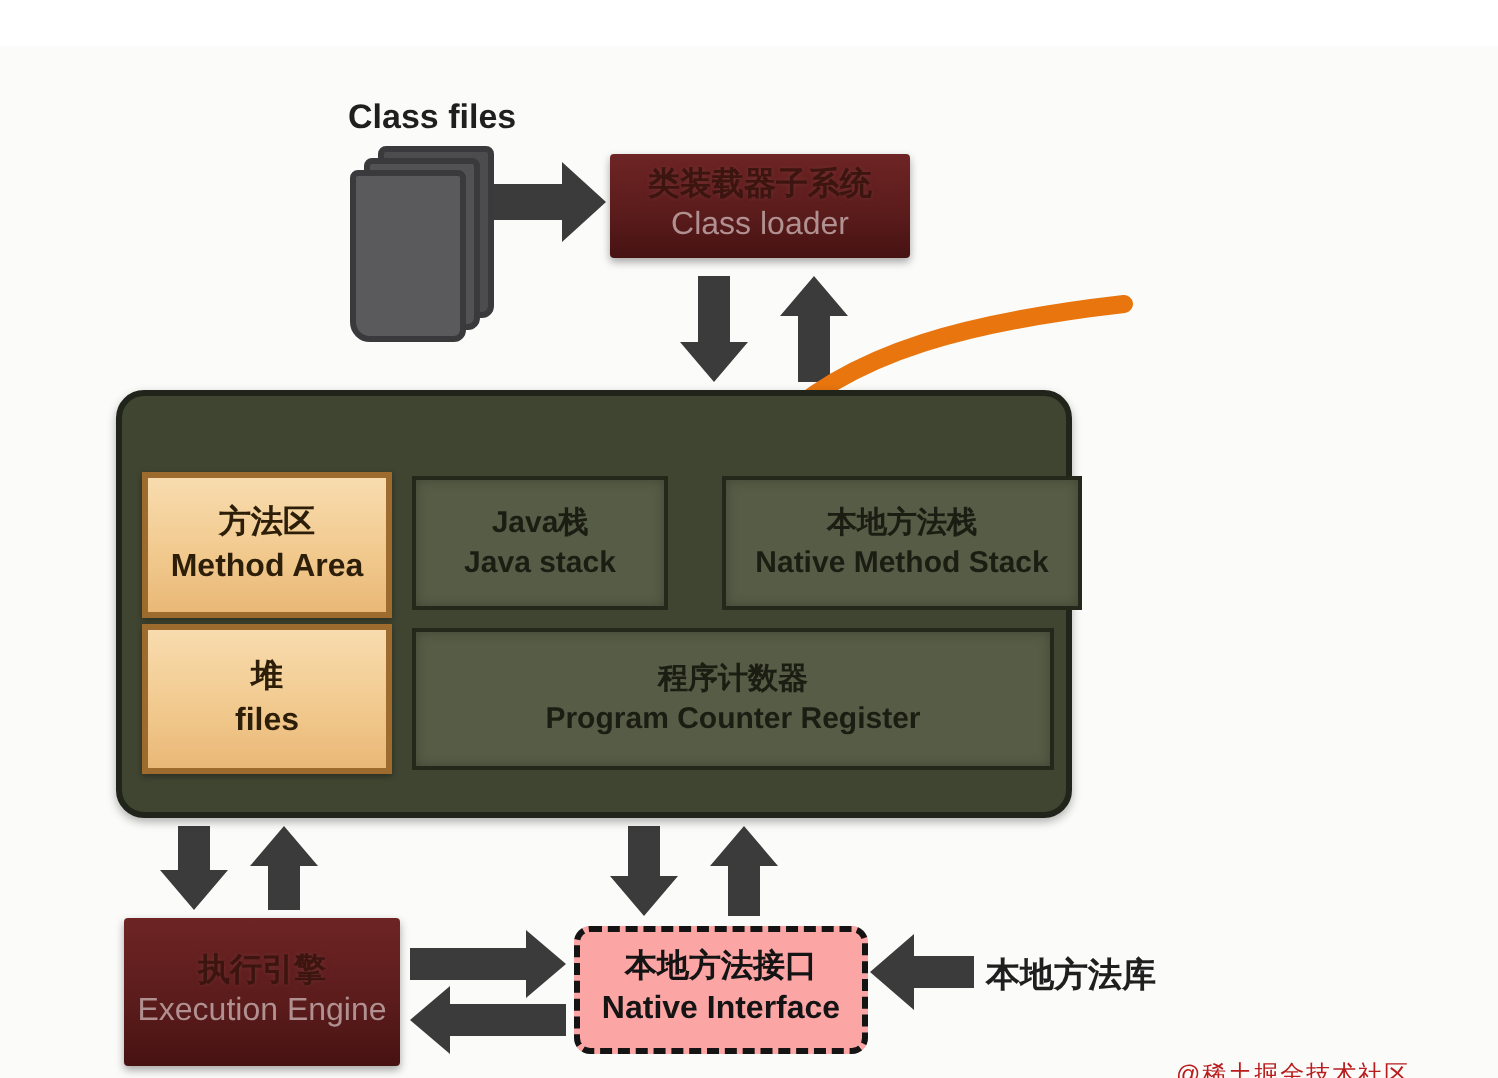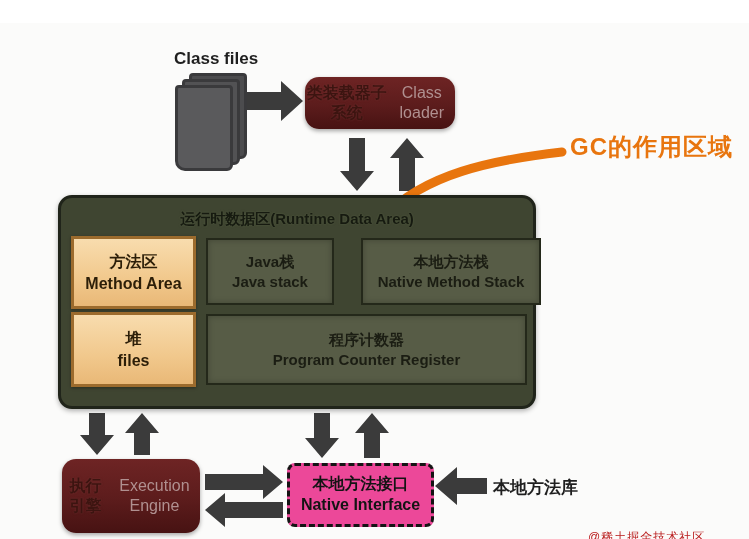--- a/index.html
+++ b/index.html
@@ -24,24 +24,24 @@
   .doc{
     position:absolute;
     width:52px;height:80px;
     background:#5a5a5c;
     border:3px solid #3a3a3c;
     border-radius:4px 4px 6px 10px;
   }
   
   .maroon{
     background:linear-gradient(180deg,#6e2424 0%,#5c1c1c 55%,#471212 100%);
-    border-radius:14px;
+    border-radius:2px;
     box-shadow:0 2px 4px rgba(0,0,0,.35);
-    display:flex;flex-direction:row;align-items:center;justify-content:center;
-    text-align:center;line-height:1.25;
+    display:flex;flex-direction:column;align-items:center;justify-content:center;
+    text-align:left;line-height:1.25;
   }
   .maroon .zh{color:#3c1410;font-weight:bold;font-size:16px;text-shadow:0 0 2px rgba(120,60,60,.6);}
   .maroon .en{color:#b09090;font-size:16px;}
   
   .runtime{
     background:#3f4531;
     border:3px solid #20241а;
     border:3px solid #20241a;
     border-radius:14px;
     box-shadow:0 2px 5px rgba(0,0,0,.3);
@@ -63,21 +63,21 @@
   }
   .peachbox{
     background:linear-gradient(180deg,#f8dcae 0%,#f1c88c 60%,#e9b877 100%);
     border:3px solid #9c6b2d;
     display:flex;flex-direction:column;align-items:center;justify-content:center;
     text-align:right;line-height:1.35;
     color:#2c1e08;font-weight:bold;font-size:16px;
     box-shadow:0 1px 3px rgba(0,0,0,.35);
   }
   .grayDashed{
-    background:#ec4899;
+    background:#fca5a5;
     border:3px dashed #141414;
     border-radius:8px;
     display:flex;flex-direction:column;align-items:center;justify-content:center;
     text-align:center;line-height:1.3;
     color:#141414;font-weight:bold;font-size:16px;
   }
   .gc-label{
     font-size:24px;font-weight:bold;
     letter-spacing:1px;
   }
@@ -122,24 +122,22 @@
     <div class="doc" style="left:14px;top:0;background:#4c4c4e;"></div>
     <div class="doc" style="left:7px;top:6px;background:#525254;"></div>
     <div class="doc" style="left:0;top:12px;"></div>
   </div>
 
   <div class="abs maroon" style="left:305px;top:54px;width:150px;height:52px;">
     <span class="zh">类装载器子系统</span>
     <span class="en">Class loader</span>
   </div>
 
-  <div class="abs gc-label" style="left:570px;top:108px;color:#e8750e;">GC的作用区域</div>
 
   <div class="abs runtime" style="left:58px;top:172px;width:472px;height:208px;">
-    <div class="runtime-title">运行时数据区(Runtime Data Area)</div>
 
     <div class="abs peachbox" style="left:10px;top:38px;width:119px;height:67px;">
       <span>方法区</span>
       <span>Method Area</span>
     </div>
 
     <div class="abs olivebox" style="left:145px;top:40px;width:124px;height:63px;">
       <span>Java栈</span>
       <span>Java stack</span>
     </div>

